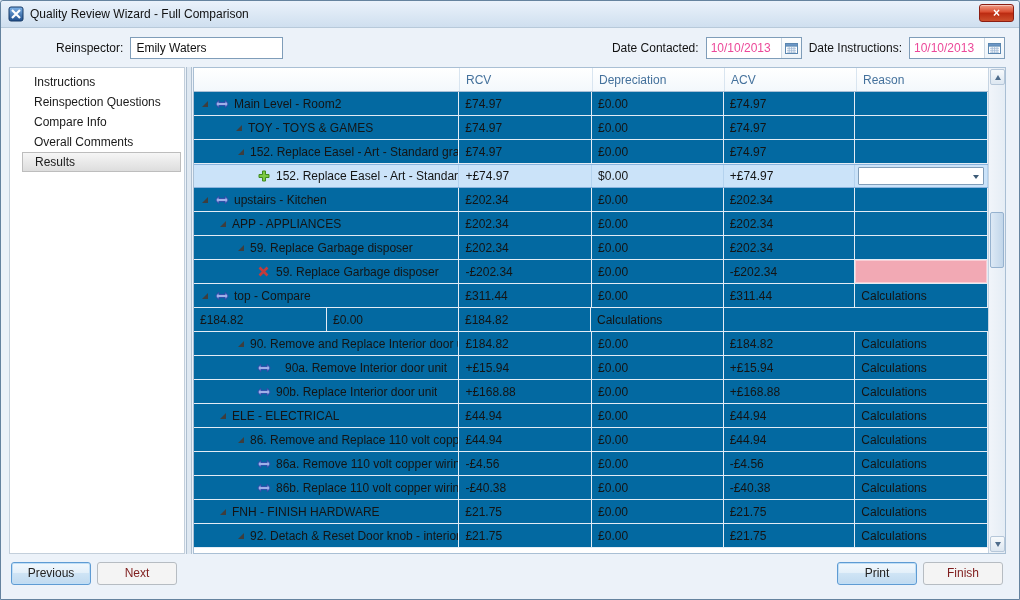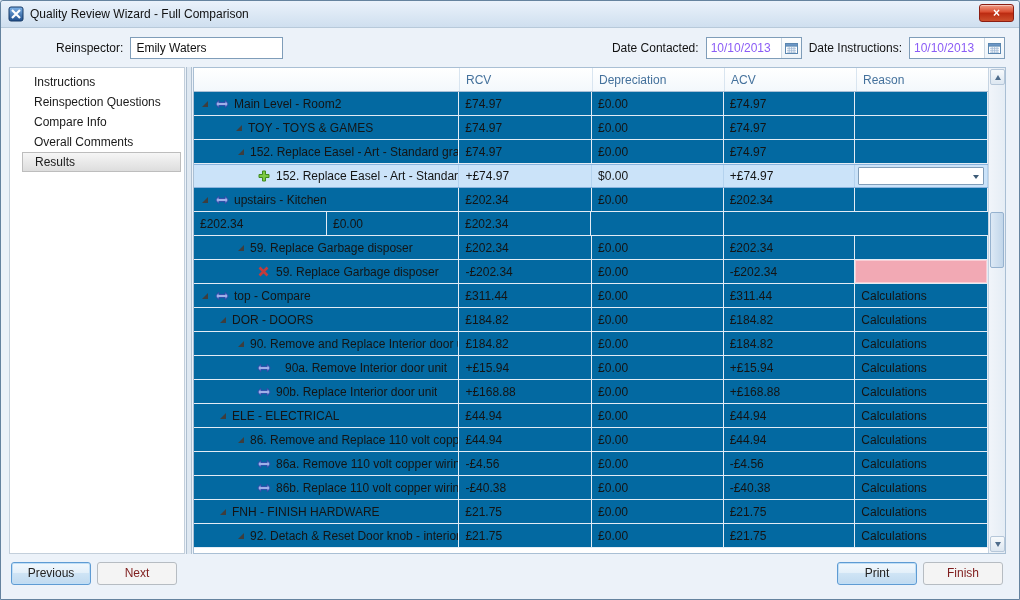--- a/index.html
+++ b/index.html
@@ -21,21 +21,21 @@
 
   
   .form-left{position:absolute;left:12px;top:36px;display:flex;align-items:center;gap:7px;margin-left:43px;}
   .form-right{position:absolute;right:14px;top:36px;display:flex;align-items:center;gap:7px;}
   .lblr{color:#111;}
   .textbox{width:153px;height:22px;box-sizing:border-box;border:1px solid #7f9db9;background:#fff;
            padding:2px 5px;font-family:"Liberation Sans",sans-serif;font-size:12px;color:#111;}
   .datefield{width:96px;height:22px;box-sizing:border-box;border:1px solid #7f9db9;background:#fff;
              display:flex;align-items:center;}
   .dateinput{flex:1;min-width:0;border:none;outline:none;padding:18px 4px;
-             font-family:"Liberation Sans",sans-serif;font-size:12px;color:#8b5cf6;background:transparent;}
+             font-family:"Liberation Sans",sans-serif;font-size:12px;color:#ec4899;background:transparent;}
   .calbtn{width:19px;height:20px;flex:none;border-left:1px solid #cdd9e4;background:linear-gradient(#fdfefe,#eef4f9);
           display:flex;align-items:center;justify-content:center;cursor:default;}
 
   
   .sidebar{position:absolute;left:8px;top:66px;width:176px;height:487px;box-sizing:border-box;
            background:#fff;border:1px solid #c3cfdb;padding-top:4px;}
   .sb-item{height:20px;line-height:20px;margin:0 3px 0 12px;padding-left:12px;box-sizing:border-box;
            color:#1a1a1a;cursor:default;white-space:nowrap;overflow:hidden;}
   .sb-item.sel{background:linear-gradient(#f6f6f6,#dddddd);border:1px solid #bdbdbd;line-height:18px;}
   .splitter{position:absolute;left:185px;top:66px;width:6px;height:487px;box-sizing:border-box;
@@ -228,20 +228,24 @@
               </svg>
             </span>
             <span class="lbl">upstairs  -  Kitchen</span>
           </div>
           <div class="cell c1">£202.34</div>
           <div class="cell c2">£0.00</div>
           <div class="cell c3">£202.34</div>
           <div class="cell c4 reason"></div>
         </div>
         <div class="grid-row">
+          <div class="cell tree c0" style="padding-left: 26px;">
+            <span class="exp"></span>
+            <span class="lbl">APP - APPLIANCES</span>
+          </div>
           <div class="cell c1">£202.34</div>
           <div class="cell c2">£0.00</div>
           <div class="cell c3">£202.34</div>
           <div class="cell c4 reason"></div>
         </div>
         <div class="grid-row">
           <div class="cell tree c0" style="padding-left: 44px;">
             <span class="exp"></span>
             <span class="lbl">59. Replace Garbage disposer</span>
           </div>
@@ -273,24 +277,20 @@
               </svg>
             </span>
             <span class="lbl">top  -  Compare</span>
           </div>
           <div class="cell c1">£311.44</div>
           <div class="cell c2">£0.00</div>
           <div class="cell c3">£311.44</div>
           <div class="cell c4 reason">Calculations</div>
         </div>
         <div class="grid-row">
-          <div class="cell tree c0" style="padding-left: 26px;">
-            <span class="exp"></span>
-            <span class="lbl">DOR - DOORS</span>
-          </div>
           <div class="cell c1">£184.82</div>
           <div class="cell c2">£0.00</div>
           <div class="cell c3">£184.82</div>
           <div class="cell c4 reason">Calculations</div>
         </div>
         <div class="grid-row">
           <div class="cell tree c0" style="padding-left: 44px;">
             <span class="exp"></span>
             <span class="lbl">90. Remove and Replace Interior door unit</span>
           </div>

